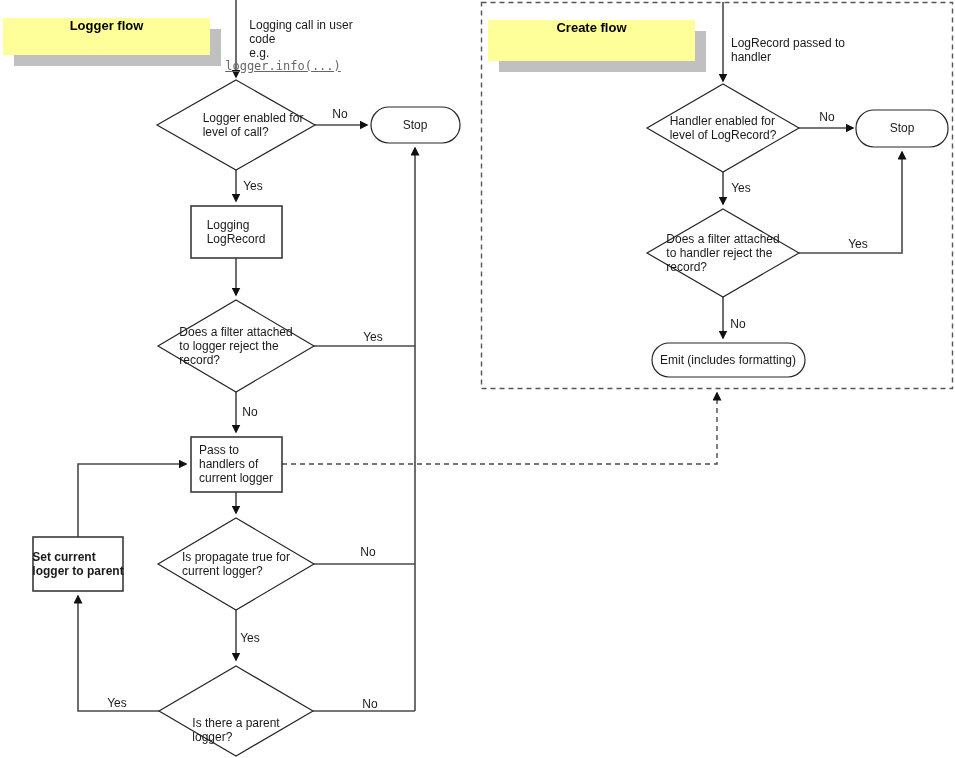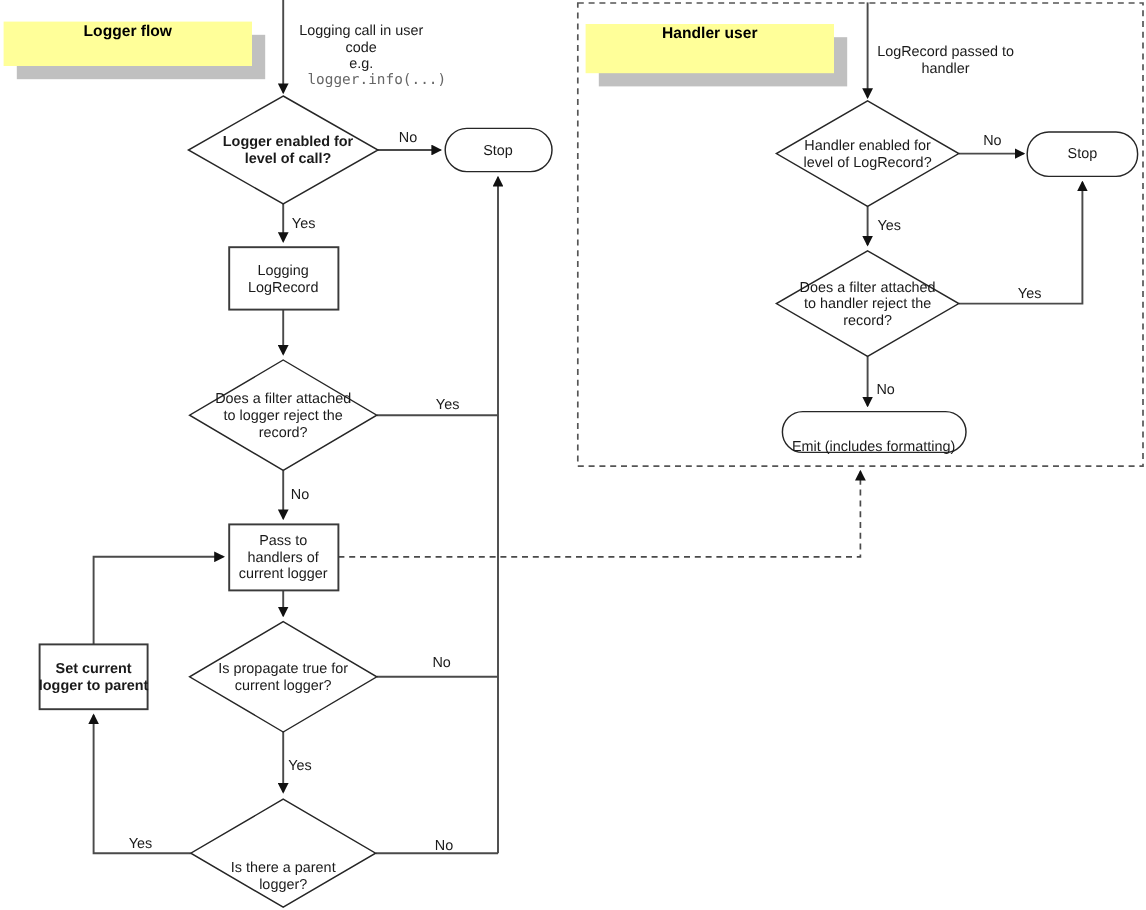--- a/index.html
+++ b/index.html
@@ -13,21 +13,21 @@
   }
   .stage svg{position:absolute; left:0; top:0;}
   .conn{stroke:var(--line); stroke-width:1.6; fill:none;}
   .conn-dashed{stroke:var(--line); stroke-width:1.4; fill:none; stroke-dasharray:5 4;}
   .shape{stroke:#262626; stroke-width:1.2; fill:#ffffff;}
   .boxshape{stroke:#3a3a3a; stroke-width:1.6; fill:#ffffff;}
   .frame{stroke:#555555; stroke-width:1.4; fill:none; stroke-dasharray:5 4;}
   .arrowhead{fill:var(--ink);}
   .lbl{
     position:absolute; transform:translate(-50%,-50%);
-    white-space:pre-line; text-align:center; font-size:12px; line-height:14px;
+    white-space:pre-line; text-align:left; font-size:12px; line-height:14px;
   }
   .code{
     font-family:"DejaVu Sans Mono","Liberation Mono",monospace;
     color:var(--code); font-size:12px; white-space:pre;
   }
   .note-shadow{position:absolute; background:var(--note-shadow);}
   .note-box{
     position:absolute; background:var(--note-fill);
     display:flex; align-items:flex-start; justify-content:center;
     font-size:13px; font-weight:bold; color:#000;
@@ -83,28 +83,28 @@
     <rect class="shape" x="652" y="343" width="153" height="34" rx="17" ry="17"></rect>
   </svg>
 
   <div class="note-shadow" style="left:14px; top:29px; width:207px; height:37px;"></div>
   <div class="note-box" style="left:3px; top:18px; width:207px; height:37px;">
       <span>Logger flow</span>
     </div>
 
   <div class="note-shadow" style="left:499px; top:31px; width:207px; height:41px;"></div>
   <div class="note-box" style="left:488px; top:20px; width:207px; height:41px;">
-      <span>Handler user</span>
+      <span>Create flow</span>
     </div>
 
   <div class="lbl" style="left:301px; top:39px;">Logging call in user
 code
 e.g.</div>
-  <div class="lbl code" style="left:314px; top:66px;">logger.info(...)</div>
-  <div class="lbl" style="left:240px; top:125px;font-weight:bold;">Logger enabled for
+  <div class="lbl code" style="left:283px; top:66px;text-decoration:underline;">logger.info(...)</div>
+  <div class="lbl" style="left:253px; top:125px;">Logger enabled for
 level of call?</div>
   <div class="lbl" style="left:415px; top:125px;">Stop</div>
   <div class="lbl" style="left:340px; top:114px;">No</div>
   <div class="lbl" style="left:253px; top:186px;">Yes</div>
   <div class="lbl" style="left:236px; top:232px;">Logging
 LogRecord</div>
   <div class="lbl" style="left:236px; top:346px;">Does a filter attached
 to logger reject the
 record?</div>
   <div class="lbl" style="left:373px; top:337px;">Yes</div>
@@ -128,15 +128,15 @@
   <div class="lbl" style="left:723px; top:128px;">Handler enabled for
 level of LogRecord?</div>
   <div class="lbl" style="left:827px; top:117px;">No</div>
   <div class="lbl" style="left:902px; top:128px;">Stop</div>
   <div class="lbl" style="left:741px; top:188px;">Yes</div>
   <div class="lbl" style="left:723px; top:253px;">Does a filter attached
 to handler reject the
 record?</div>
   <div class="lbl" style="left:858px; top:244px;">Yes</div>
   <div class="lbl" style="left:738px; top:324px;">No</div>
-  <div class="lbl" style="left:728px; top:360px;margin-top:12px;">Emit (includes formatting)</div>
+  <div class="lbl" style="left:728px; top:360px;">Emit (includes formatting)</div>
 
 </div>
 
 </body></html>

